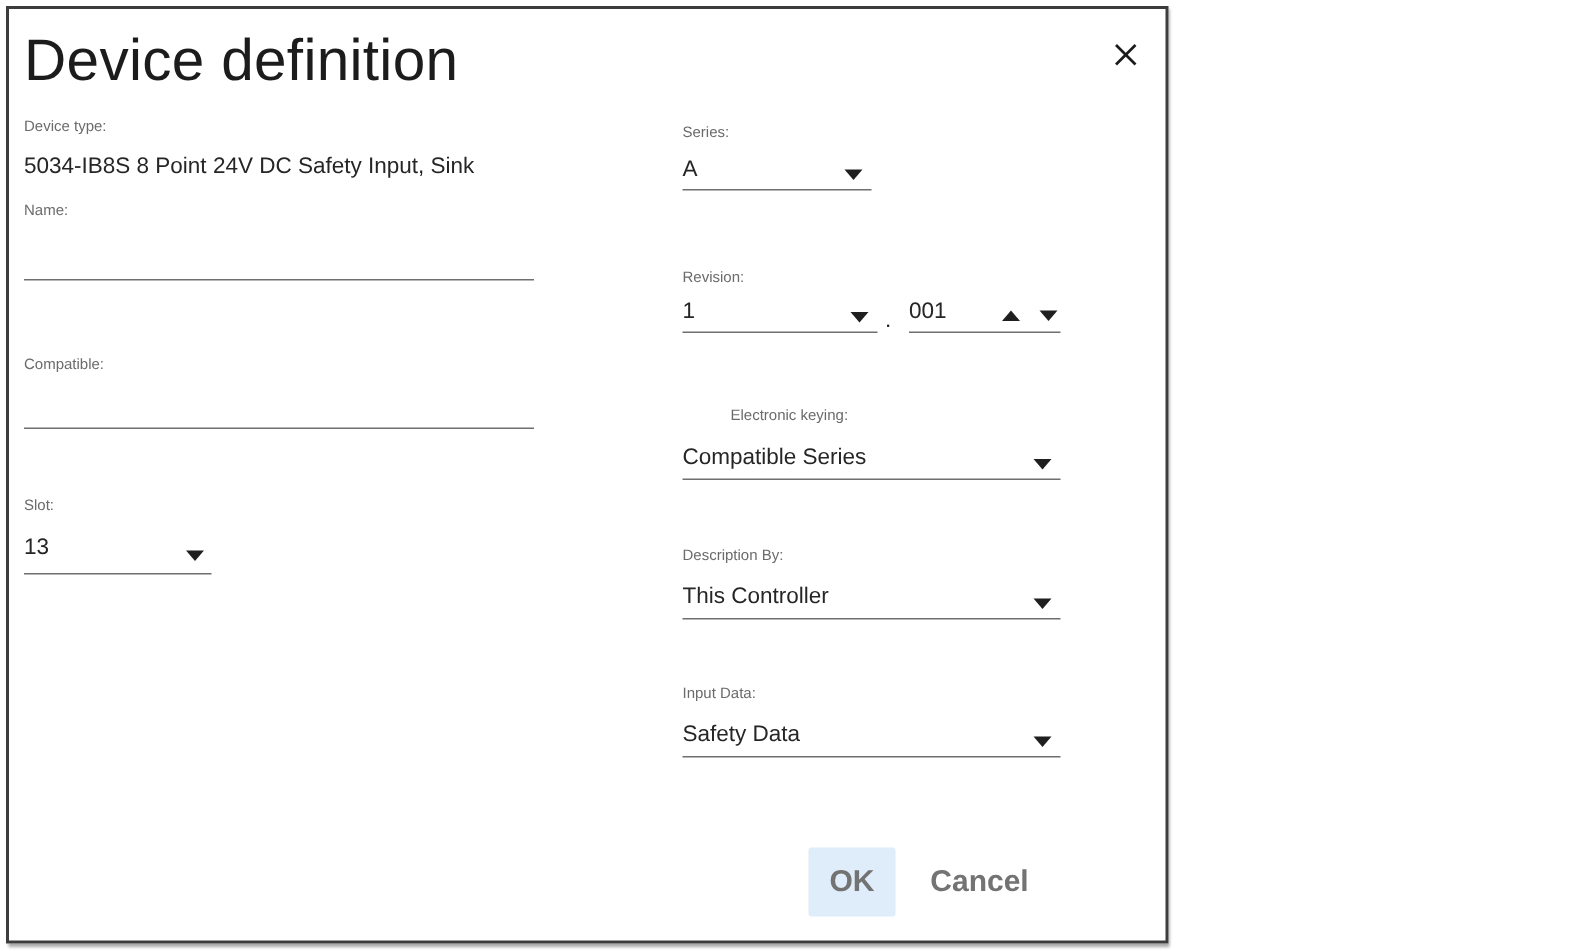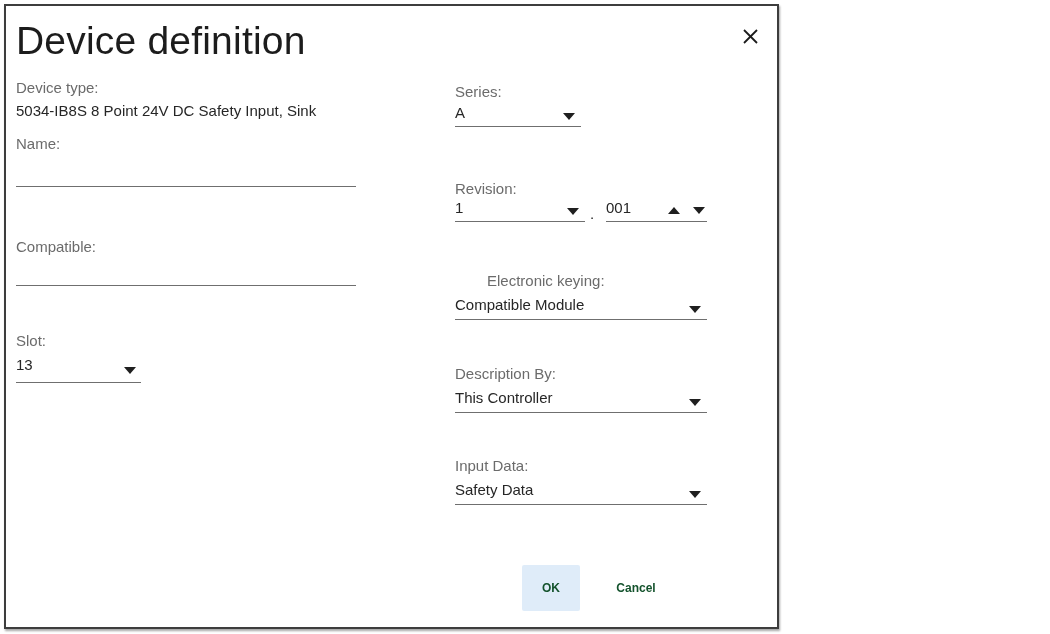--- a/index.html
+++ b/index.html
@@ -17,21 +17,21 @@
     font-size:39px; font-weight:400; color:#1c1c1c; letter-spacing:0.2px;
   }
 
   .close-btn {
     position:absolute; left:729px; top:15px; width:30px; height:30px;
     display:flex; align-items:center; justify-content:center;
     background:transparent; border:none; cursor:pointer;
   }
 
   .label {
-    position:absolute; font-size:15px; color:#6b6b6b; white-space:nowrap;
+    position:absolute; font-size:10px; color:#6b6b6b; white-space:nowrap;
   }
   .value-text {
     font-size:15px; color:#262626; white-space:nowrap;
   }
 
   .static-value { position:absolute; font-size:15px; color:#262626; white-space:nowrap; }
 
   .ufield {
     position:absolute; border-bottom:1px solid #6f6f6f; cursor:pointer;
   }
@@ -52,23 +52,23 @@
     position:absolute; width:0; height:0;
     border-left:6px solid transparent; border-right:6px solid transparent;
     border-bottom:7px solid #1f1f1f;
   }
 
   .rev-separator { position:absolute; font-size:15px; color:#262626; }
 
   .btn {
     position:absolute; top:559px; height:46px; border:none; cursor:pointer;
     font-family:"Liberation Sans", sans-serif;
-    font-size:12px; font-weight:700; color:#14532d;
+    font-size:20px; font-weight:700; color:#737373;
     display:flex; align-items:center; justify-content:center;
-    background:transparent; border-radius:2px;
+    background:transparent; border-radius:2px;margin-left:17px;
   }
   .btn-ok { left:516px; width:58px; background:#dfecf9; }
   .btn-cancel { left:590px; width:80px; }
   .btn-help { left:687px; width:70px; }
 </style>
 </head>
 <body>
 
 <div class="dialog">
 
@@ -109,21 +109,21 @@
   </div>
   <span class="rev-separator" style="left:584px; top:199px;">.</span>
   <div class="ufield" style="left:600px; top:192px; width:101px; height:24px;">
     <span class="value-text">001</span>
     <span class="arr-up" style="right:27px; bottom:7px;"></span>
     <span class="arr-down" style="right:2px; bottom:7px;"></span>
   </div>
 
   <div class="label" style="left:449px; top:266px;margin-left:32px;">Electronic keying:</div>
   <div class="ufield" style="left:449px; top:289px; width:252px; height:25px;">
-    <span class="value-text">Compatible Module</span>
+    <span class="value-text">Compatible Series</span>
     <span class="arr-down" style="right:6px; bottom:6px;"></span>
   </div>
 
   <div class="label" style="left:449px; top:359px;">Description By:</div>
   <div class="ufield" style="left:449px; top:382px; width:252px; height:25px;">
     <span class="value-text">This Controller</span>
     <span class="arr-down" style="right:6px; bottom:6px;"></span>
   </div>
 
   <div class="label" style="left:449px; top:451px;">Input Data:</div>

